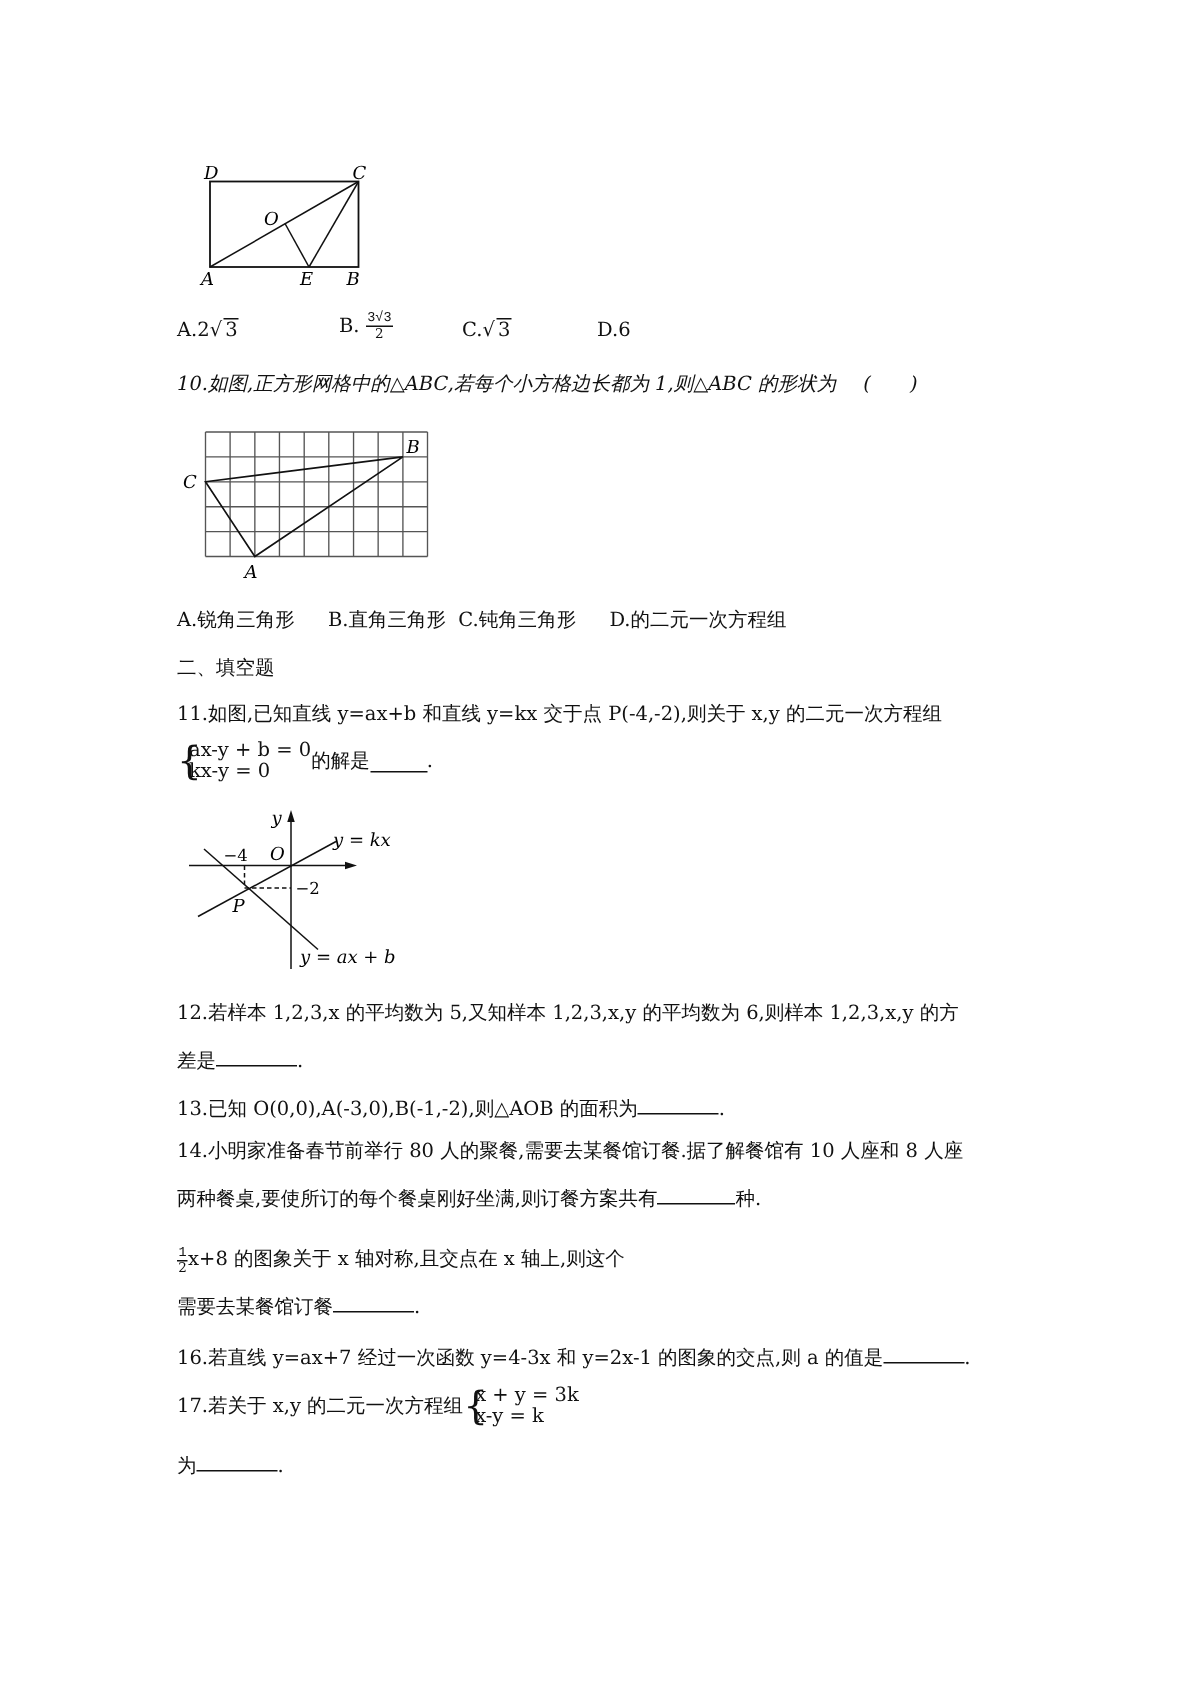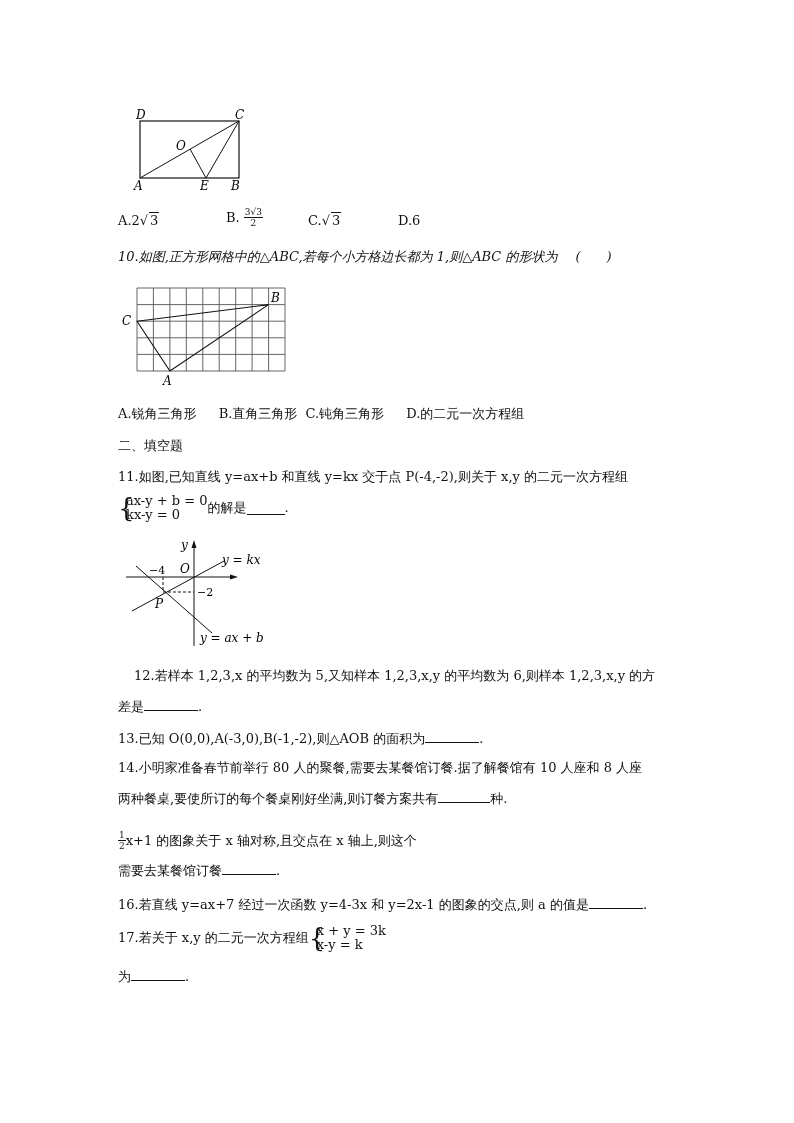--- a/index.html
+++ b/index.html
@@ -3,21 +3,21 @@
 <meta charset="utf-8">
 <style>
   html, body { margin: 0; padding: 0; background: #ffffff; }
   body { width: 794px; height: 1123px; position: relative; overflow: hidden;
          font-family: "DejaVu Serif", "Liberation Serif", serif; color: #111; }
   .line { position: absolute; left: 118px; font-size: 13px; white-space: nowrap; line-height: 16px; }
   .blank { display: inline-block; border-bottom: 1px solid #111; height: 12px; vertical-align: baseline; }
   .fig { position: absolute; }
   .opt { position: absolute; font-size: 13px; white-space: nowrap; }
   .frac { display: inline-block; vertical-align: middle; text-align: center; font-size: 9px; line-height: 10px; }
-  .frac .num { display: block; border-bottom: 1px solid #111; padding: 0 1px; }
+  .frac .num { display: block; border-bottom: 1px solid #111; padding: 0 1px; font-family: Liberation Mono, monospace; }
   .frac .den { display: block; }
   .sys { display: inline-block; vertical-align: middle; position: relative; padding-left: 8px; font-size: 13px; line-height: 14px; }
   .sys .brace { position: absolute; left: 0; top: 0; font-size: 26px; line-height: 28px; font-weight: 100; }
   .sys .row { display: block; }
   .sqrt { border-top: 1px solid #111; padding: 0 1px; margin-left: 1px; }
   svg text { font-family: "DejaVu Serif", "Liberation Serif", serif; font-style: italic; }
 </style>
 </head>
 <body>
 
@@ -110,36 +110,36 @@
   <line x1="163" y1="592" x2="194" y2="592" stroke="#111" stroke-width="1" stroke-dasharray="3,2"></line>
   <text x="181" y="549" font-size="12">y</text>
   <text x="180" y="573" font-size="12">O</text>
   <text x="149" y="574" font-size="11" style="font-style:normal">−4</text>
   <text x="197" y="596" font-size="11" style="font-style:normal">−2</text>
   <text x="155" y="608" font-size="12">P</text>
   <text x="222" y="564" font-size="12">y = kx</text>
   <text x="200" y="642" font-size="12">y = ax + b</text>
 </svg>
 
-<div class="line" style="top:668px;margin-left:16px;">12.若样本 1,2,3,x 的平均数为 5,又知样本 1,2,3,x,y 的平均数为 6,则样本 1,2,3,x,y 的方</div>
+<div class="line" style="top:668px;">12.若样本 1,2,3,x 的平均数为 5,又知样本 1,2,3,x,y 的平均数为 6,则样本 1,2,3,x,y 的方</div>
 <div class="line" style="top:698px;">
   <span>差是</span><span class="blank" style="width:54px;"></span><span>.</span>
 </div>
 
 <div class="line" style="top:730px;">
   <span>13.已知 O(0,0),A(-3,0),B(-1,-2),则△AOB 的面积为</span><span class="blank" style="width:54px;"></span><span>.</span>
 </div>
 
 <div class="line" style="top:760px;">14.小明家准备春节前举行 80 人的聚餐,需要去某餐馆订餐.据了解餐馆有 10 人座和 8 人座</div>
 <div class="line" style="top:790px;">
   <span>两种餐桌,要使所订的每个餐桌刚好坐满,则订餐方案共有</span><span class="blank" style="width:52px;"></span><span>种.</span>
 </div>
 
 <div class="line" style="top:830px;">
-  <span class="frac"><span class="num">1</span><span class="den">2</span></span><span style="vertical-align:middle;">x+1 的图象关于 x 轴对称,且交点在 x 轴上,则这个</span>
+  <span class="frac"><span class="num">1</span><span class="den">2</span></span><span style="vertical-align:middle;">x+8 的图象关于 x 轴对称,且交点在 x 轴上,则这个</span>
 </div>
 <div class="line" style="top:862px;">
   <span>需要去某餐馆订餐</span><span class="blank" style="width:54px;"></span><span>.</span>
 </div>
 
 <div class="line" style="top:896px;">
   <span>16.若直线 y=ax+7 经过一次函数 y=4-3x 和 y=2x-1 的图象的交点,则 a 的值是</span><span class="blank" style="width:54px;"></span><span>.</span>
 </div>
 
 <div class="line" style="top:924px;">

